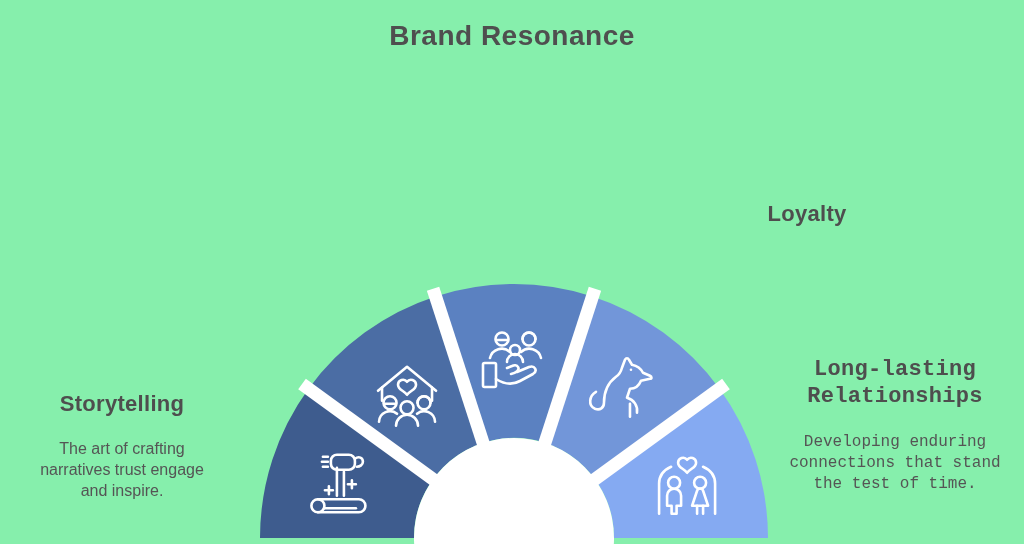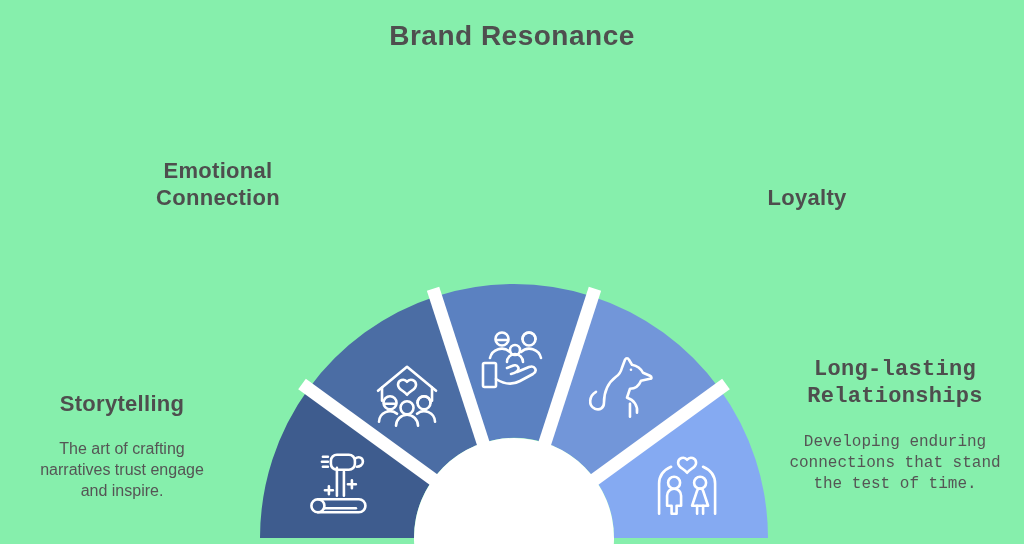--- a/index.html
+++ b/index.html
@@ -16,42 +16,40 @@
     margin:0;font-size:22px;line-height:1.24;font-weight:bold;color:#4e4e4e;
     white-space:pre-line;letter-spacing:.3px;
   }
   .section p{
     margin:21px 0 0 0;font-size:16px;line-height:1.32;color:#555555;
     white-space:pre-line;
   }
   .sec-storytelling{left:22px;top:390px;width:200px;}
   .sec-emotional{left:108px;top:157px;width:220px;}
   .sec-belonging{left:391px;top:90px;width:240px;}
-  .sec-loyalty{left:687px;top:184px;width:240px;}
+  .sec-loyalty{left:687px;top:200px;width:240px;}
   .sec-longlasting{left:775px;top:356px;width:240px;font-family:Liberation Mono, monospace;}
   #fan-svg{position:absolute;left:0;top:0;}
   .icon-lines{stroke:#ffffff;stroke-width:2.6;fill:none;stroke-linecap:round;stroke-linejoin:round;}
 </style>
 </head>
 <body>
 
 <div class="stage">
 
   <div class="title">Brand Resonance</div>
 
   <div class="section sec-storytelling">
     <h2>Storytelling</h2>
     <p>The art of crafting
 narratives trust engage
 and inspire.</p>
   </div>
 
   <div class="section sec-emotional">
-    <h2>Emotional
-Connection</h2>
   </div>
 
 
   <div class="section sec-loyalty">
     <h2>Loyalty</h2>
   </div>
 
   <div class="section sec-longlasting">
     <h2>Long-lasting
 Relationships</h2>

